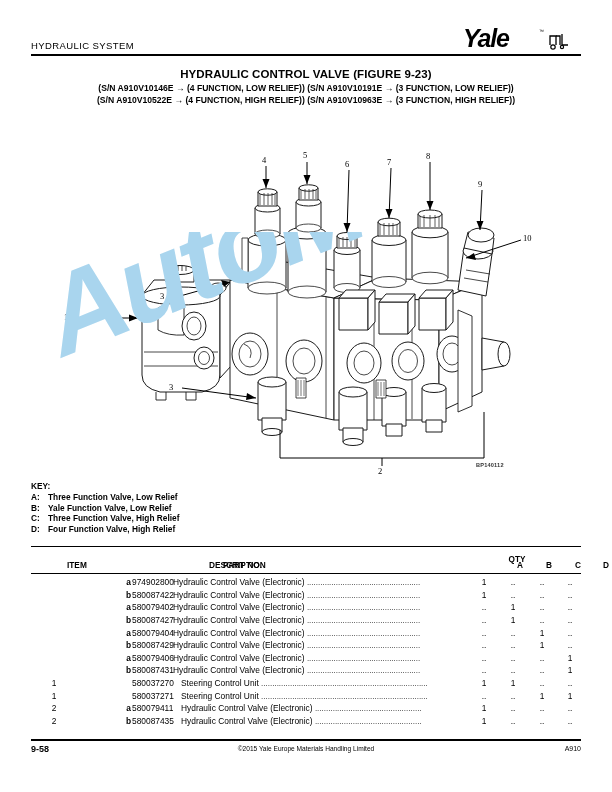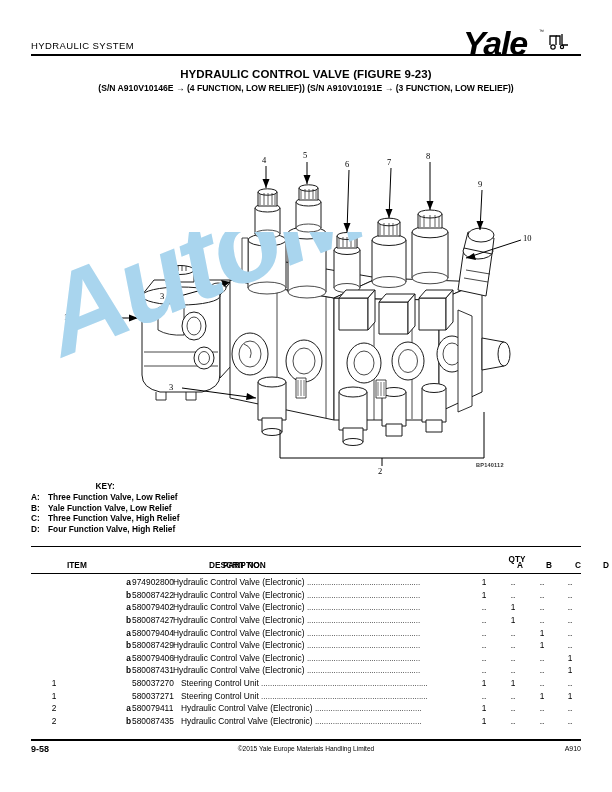--- a/index.html
+++ b/index.html
@@ -11,21 +11,21 @@
 
   
   .hdr{position:absolute;left:31px;top:40px;width:550px;height:24px;}
   .hdr-title{
     position:absolute;left:0;top:0;font-size:9.5px;letter-spacing:.4px;
     font-weight:400;white-space:nowrap;
   }
   .hdr-rule{position:absolute;left:0;top:14px;width:550px;height:1.6px;background:#000;}
   .logo{position:absolute;left:463px;top:26px;width:120px;height:26px;}
   .logo-word{
-    position:absolute;left:0;top:-2px;font-size:34px;font-weight:bold;
+    position:absolute;left:0;top:-2px;font-size:25px;font-weight:bold;
     font-style:italic;letter-spacing:-1.2px;font-family:"Liberation Sans",sans-serif;
   }
   .logo-tm{position:absolute;left:76px;top:2px;font-size:5px;}
   .logo-truck{position:absolute;left:84px;top:6px;}
 
   
   .titles{position:absolute;left:0;top:68px;width:612px;text-align:center;}
   .t1{font-size:11.5px;font-weight:bold;letter-spacing:.1px;margin-bottom:3px;}
   .t2{font-size:9px;font-weight:bold;letter-spacing:.05px;margin-bottom:3px;}
   .t3{font-size:8.6px;font-weight:bold;line-height:11.5px;}
@@ -49,21 +49,21 @@
   .wm span{
     position:absolute;left:6px;top:30px;
     font-size:112px;font-weight:bold;font-style:italic;
     color:#a9d5ee;letter-spacing:-3px;
     transform:rotate(-22deg);transform-origin:left top;
     white-space:nowrap;font-family:"Liberation Sans",sans-serif;
   }
 
   
   .key{position:absolute;left:31px;top:481px;font-size:8.3px;font-weight:bold;}
-  .key-title{margin-bottom:1px;text-align:center;}
+  .key-title{margin-bottom:1px;}
   .key-row{display:flex;line-height:10.6px;}
   .key-letter{width:17px;}
   .key-text{}
 
   
   .tbl{position:absolute;left:31px;top:546px;width:550px;}
   .rule{height:1.4px;background:#000;width:550px;}
   .rule-thin{height:.9px;background:#000;width:550px;}
   .qty-label{
     position:absolute;left:0;top:2px;width:550px;text-align:center;
@@ -123,20 +123,21 @@
       <path d="M9 4 L13 4 L13 13" fill="none" stroke="#000" stroke-width="1.3"></path>
       <path d="M15 2 L15 13 M15 13 L21 13" fill="none" stroke="#000" stroke-width="1.3"></path>
       <circle cx="6" cy="15" r="2.2" fill="none" stroke="#000" stroke-width="1.2"></circle>
       <circle cx="15" cy="15" r="1.6" fill="none" stroke="#000" stroke-width="1.2"></circle>
     </svg>
   </div>
 
   <div class="titles">
     <div class="t1">HYDRAULIC CONTROL VALVE (FIGURE 9-23)</div>
     <div class="t3">(S/N A910V10146E → (4 FUNCTION, LOW RELIEF))  (S/N A910V10191E → (3 FUNCTION, LOW RELIEF))</div>
+    <div class="t3">(S/N A910V10522E → (4 FUNCTION, HIGH RELIEF))  (S/N A910V10963E → (3 FUNCTION, HIGH RELIEF))</div>
   </div>
 
   <div class="fig">
     <svg width="545" height="345" viewBox="0 0 545 345">
       <g fill="none" stroke="#1a1a1a" stroke-width="1" stroke-linejoin="round">
 
         <path d="M108 165 L108 245 Q108 258 126 262 L168 262 Q186 258 186 245 L186 165 Z" fill="#fff"></path>
         <path d="M108 165 L120 150 L198 150 L186 165 Z" fill="#fff"></path>
         <path d="M186 165 L198 150 L198 235 L186 248 Z" fill="#fff"></path>
         <ellipse cx="147" cy="166" rx="39" ry="9" fill="#fff"></ellipse>

